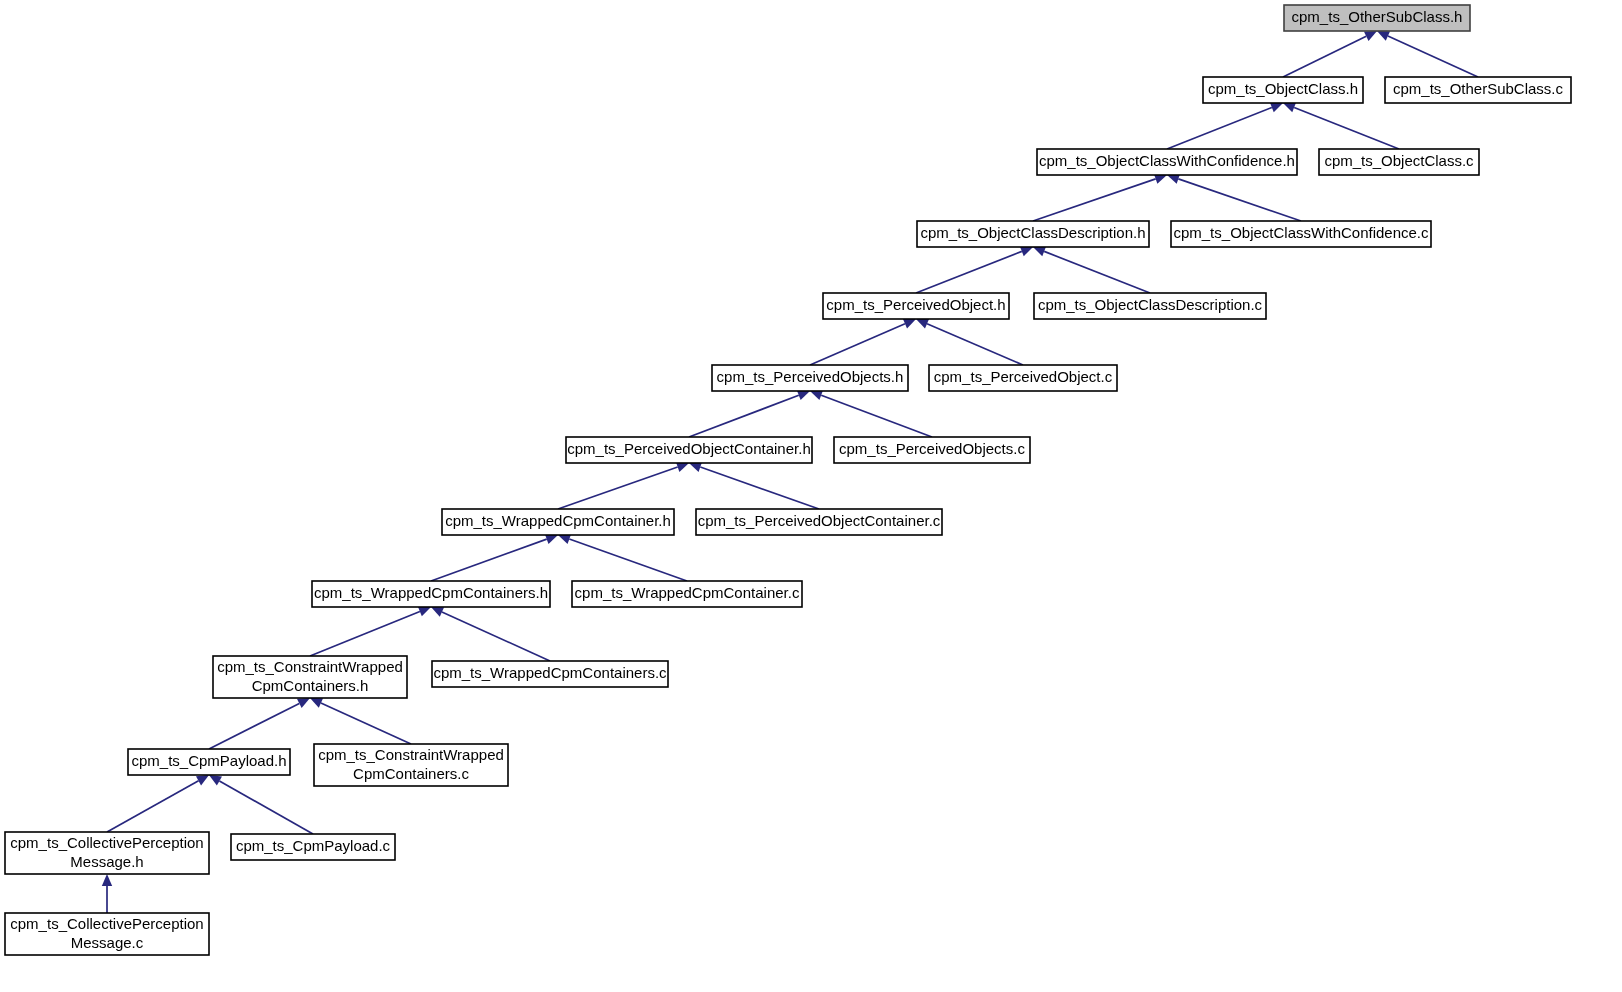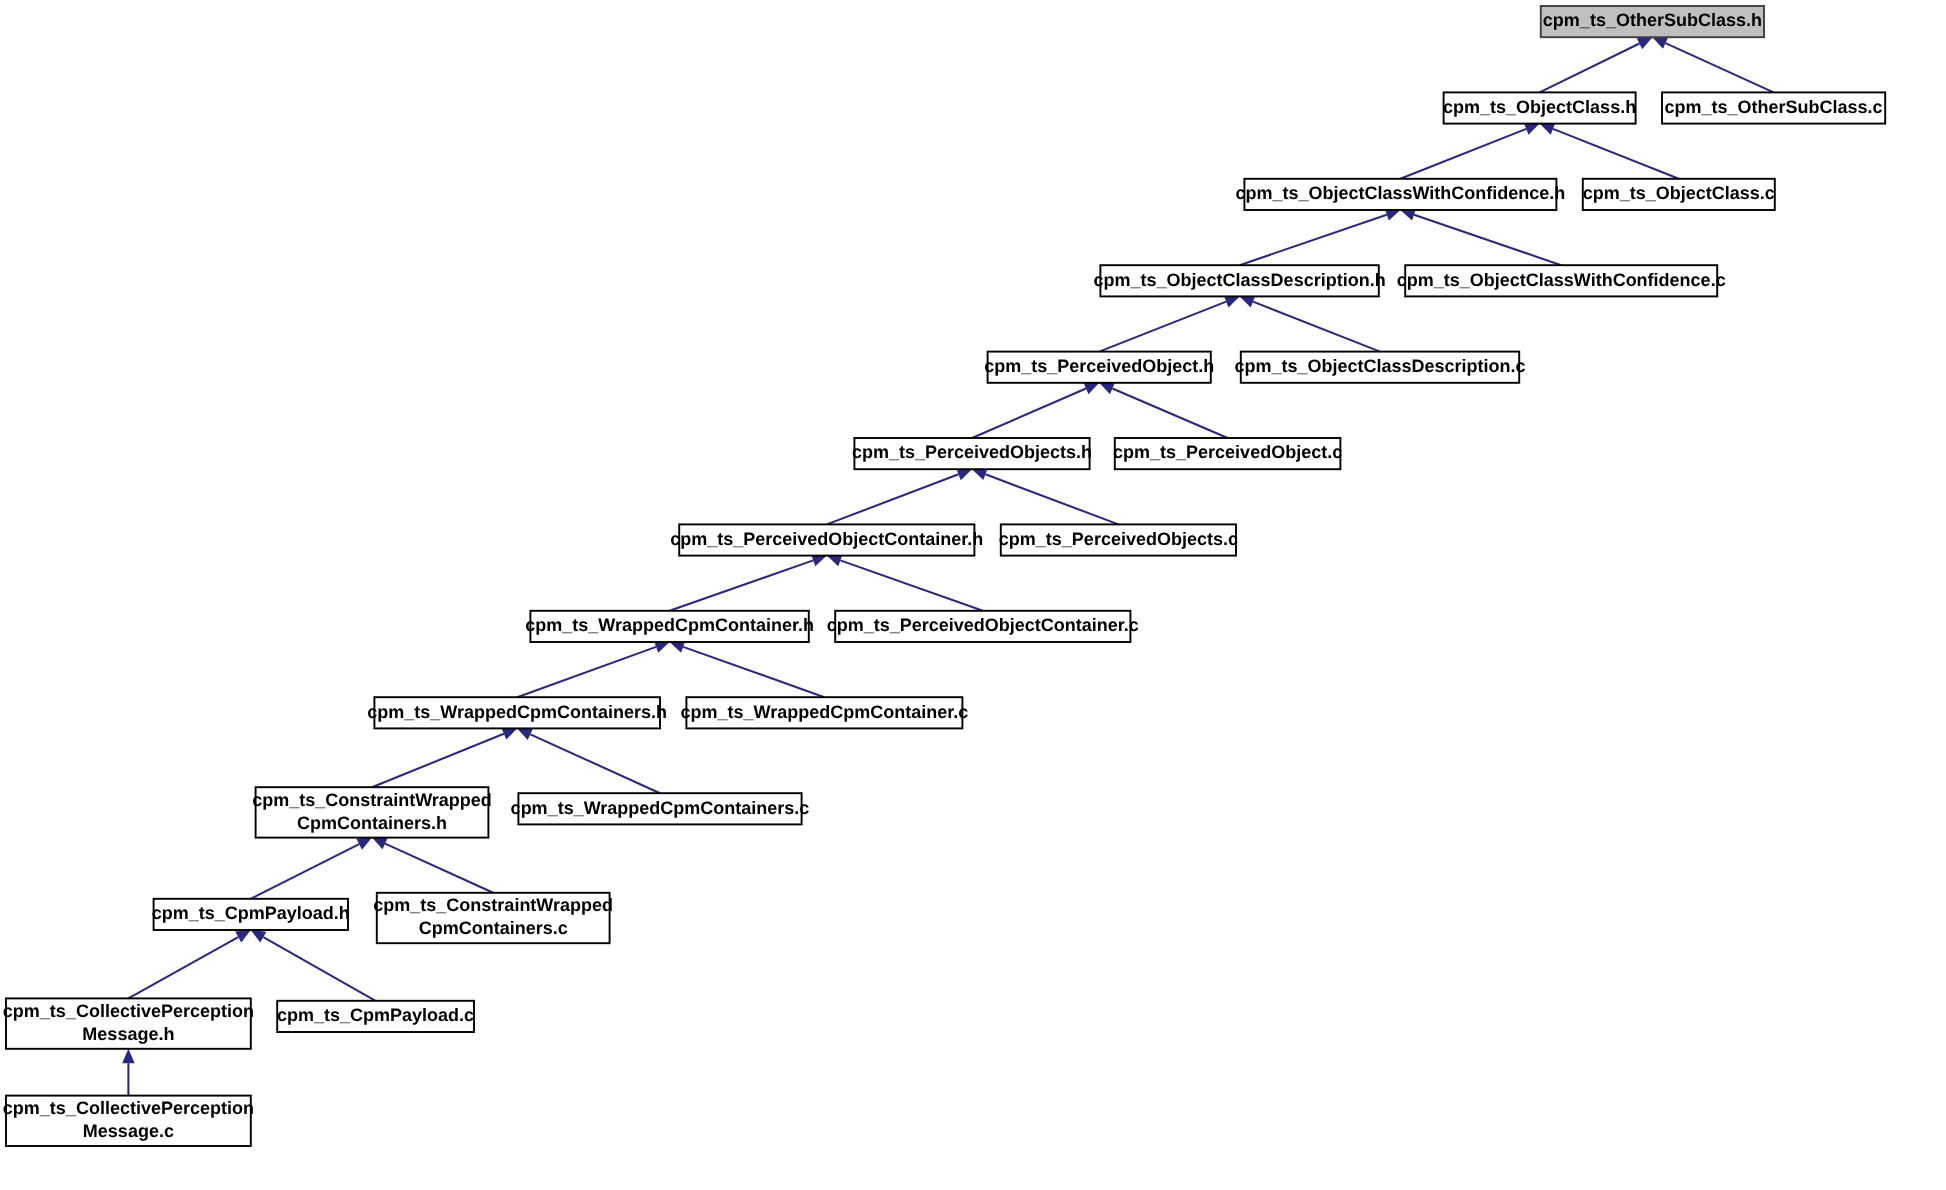--- a/index.html
+++ b/index.html
@@ -11,21 +11,20 @@
   body {
     width: 1622px;
     height: 992px;
     font-family: "Liberation Sans", "DejaVu Sans", sans-serif;
     overflow: hidden;
   }
   #graph-root {
     position: relative;
     width: 1512px;
     height: 992px;
-    font-weight: bold;
   }
   svg#dep-graph {
     display: block;
     width: 1622px;
     height: 992px;
   }
   .node-box {
     fill: #ffffff;
     stroke: #000000;
     stroke-width: 1.6;

